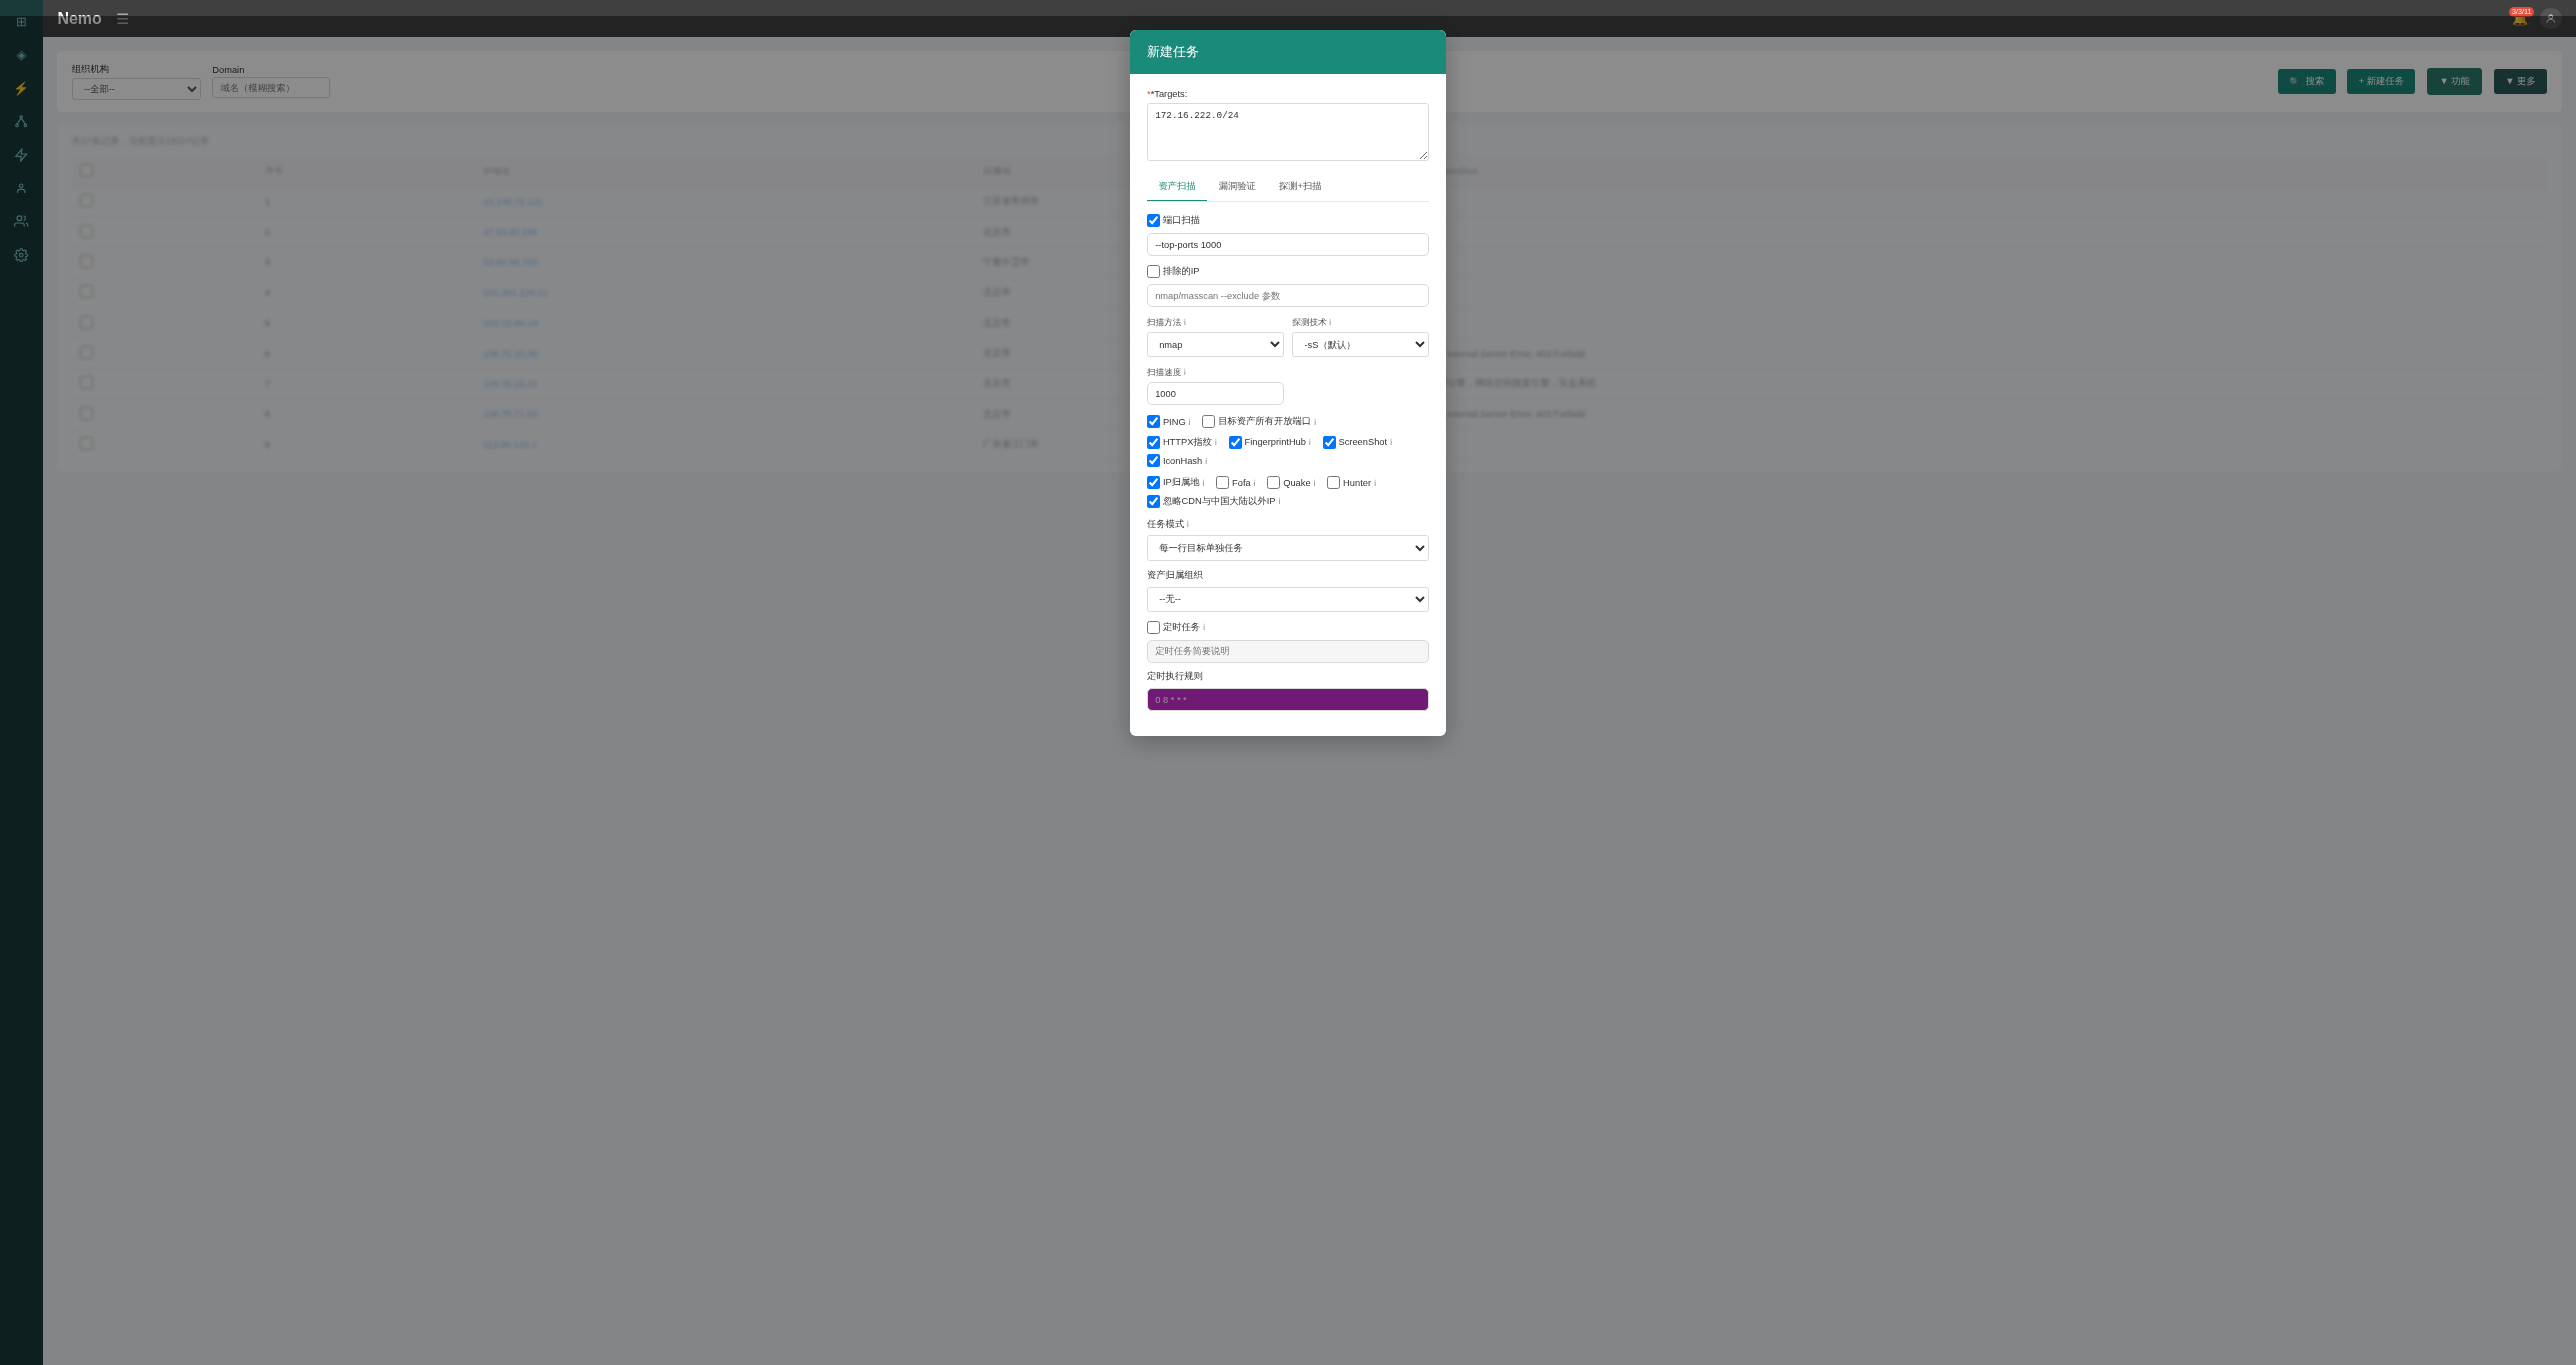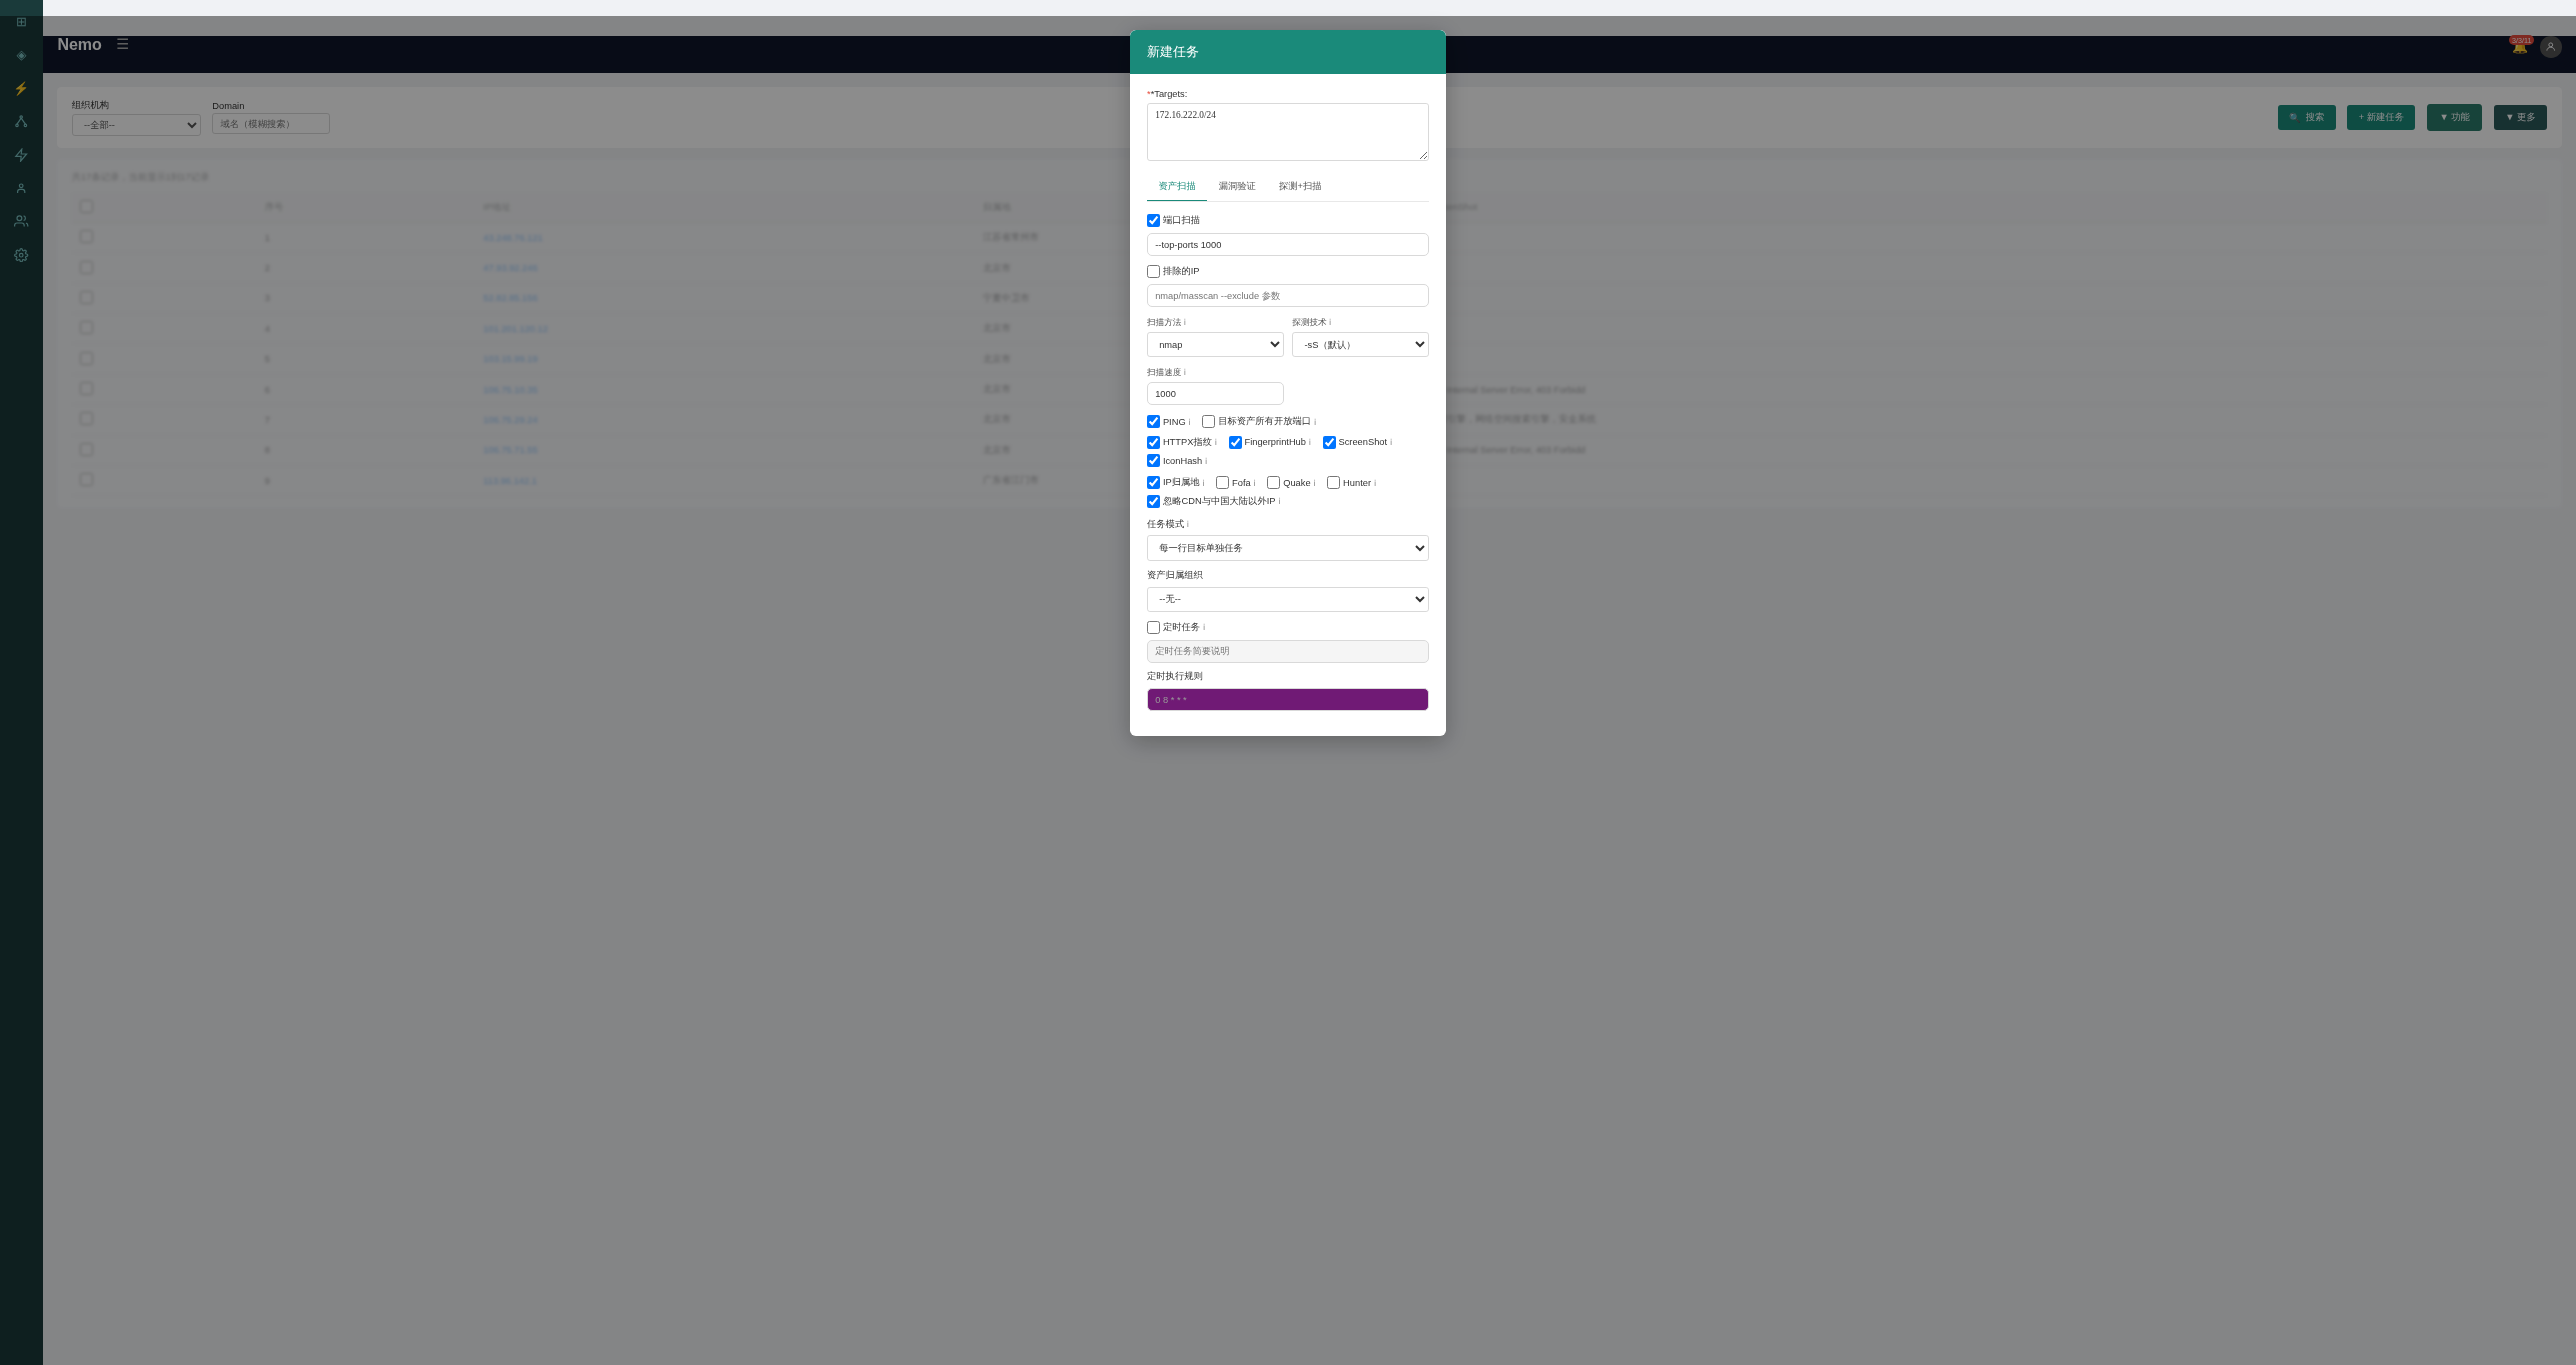--- a/index.html
+++ b/index.html
@@ -9,21 +9,21 @@
     .app-container { display: flex; height: 100vh; width: 100%; }
 
     
     .sidebar { width: 43px; background: #1a3a3a; display: flex; flex-direction: column; align-items: center; padding-top: 7.2px; }
     .sidebar-icon { width: 29px; height: 29px; display: flex; align-items: center; justify-content: center; color: #7abfbf; font-size: 13px; margin-bottom: 4.3px; border-radius: 4.3px; cursor: pointer; }
 
     
     .main-area { flex: 1; display: flex; flex-direction: column; overflow: hidden; }
 
     
-    .header { background: #0f172a; height: 37px; display: flex; align-items: flex-start; padding: 0 14.4px; color: white; margin-top: 36px; }
+    .header { background: #404040; height: 37px; display: flex; align-items: center; padding: 0 14.4px; color: white; }
     .header-logo { font-size: 16px; font-weight: bold; color: white; margin-right: 14.4px; }
     .header-menu-icon { color: #aaa; font-size: 14.4px; cursor: pointer; }
     .header-spacer { flex: 1; }
     .header-right { display: flex; align-items: center; gap: 11.5px; }
     .notification-badge { position: relative; cursor: pointer; color: #ddd; font-size: 13px; }
     .badge { background: #e74c3c; color: white; font-size: 7.2px; padding: 0.7px 2.9px; border-radius: 5.8px; position: absolute; top: -4.3px; right: -5.8px; }
     .user-icon { width: 21.6px; height: 21.6px; border-radius: 50%; background: #555; display: flex; align-items: center; justify-content: center; color: white; font-size: 10px; cursor: pointer; }
 
     
     .content { flex: 1; padding: 14.4px; overflow-y: auto; }
@@ -51,21 +51,21 @@
 
     
     .modal-overlay { position: fixed; top: 16px; left: 0; width: 100%; height: 100%; background: rgba(0,0,0,0.45); display: flex; align-items: flex-start; justify-content: center; z-index: 1000; padding-top: 14.4px; }
     .modal { background: white; border-radius: 5.8px; width: 316px; max-height: 90vh; overflow-y: auto; box-shadow: 0 5.8px 23px rgba(0,0,0,0.25); }
     .modal-header { background: #1a8a7a; padding: 13px 17px; border-radius: 5.8px 5.8px 0 0; }
     .modal-title { color: white; font-size: 13px; font-weight: 500; }
     .modal-body { padding: 14.4px 17px; }
 
     
     .form-label { font-size: 9.3px; color: #333; margin-bottom: 4.3px; display: block; }
-    .form-textarea { width: 100%; border: 0.7px solid #d9d9d9; border-radius: 2.9px; padding: 5.8px 7.2px; font-size: 9.3px; resize: vertical; min-height: 58px; color: #333; font-family: Liberation Serif, serif; }
+    .form-textarea { width: 100%; border: 0.7px solid #d9d9d9; border-radius: 2.9px; padding: 5.8px 7.2px; font-size: 9.3px; resize: vertical; min-height: 58px; color: #333; font-family: Liberation Mono, monospace; }
     .form-input { width: 100%; border: 0.7px solid #d9d9d9; border-radius: 5px; padding: 5.8px 7.2px; font-size: 9.3px; color: #333; font-family: inherit; }
     .form-input:disabled { background: #f5f5f5; color: #999; }
     .form-select { width: 100%; border: 0.7px solid #d9d9d9; border-radius: 2.9px; padding: 5.8px 7.2px; font-size: 9.3px; color: #333; background: white; font-family: inherit; }
 
     
     .tabs { display: flex; border-bottom: 0.7px solid #e8e8e8; margin-bottom: 11.5px; }
     .tab { padding: 7.2px 11.5px; font-size: 9.3px; color: #555; cursor: pointer; border-bottom: 1.4px solid transparent; }
     .tab.active { color: #1a8a7a; border-bottom: 1.4px solid #1a8a7a; }
 
     

